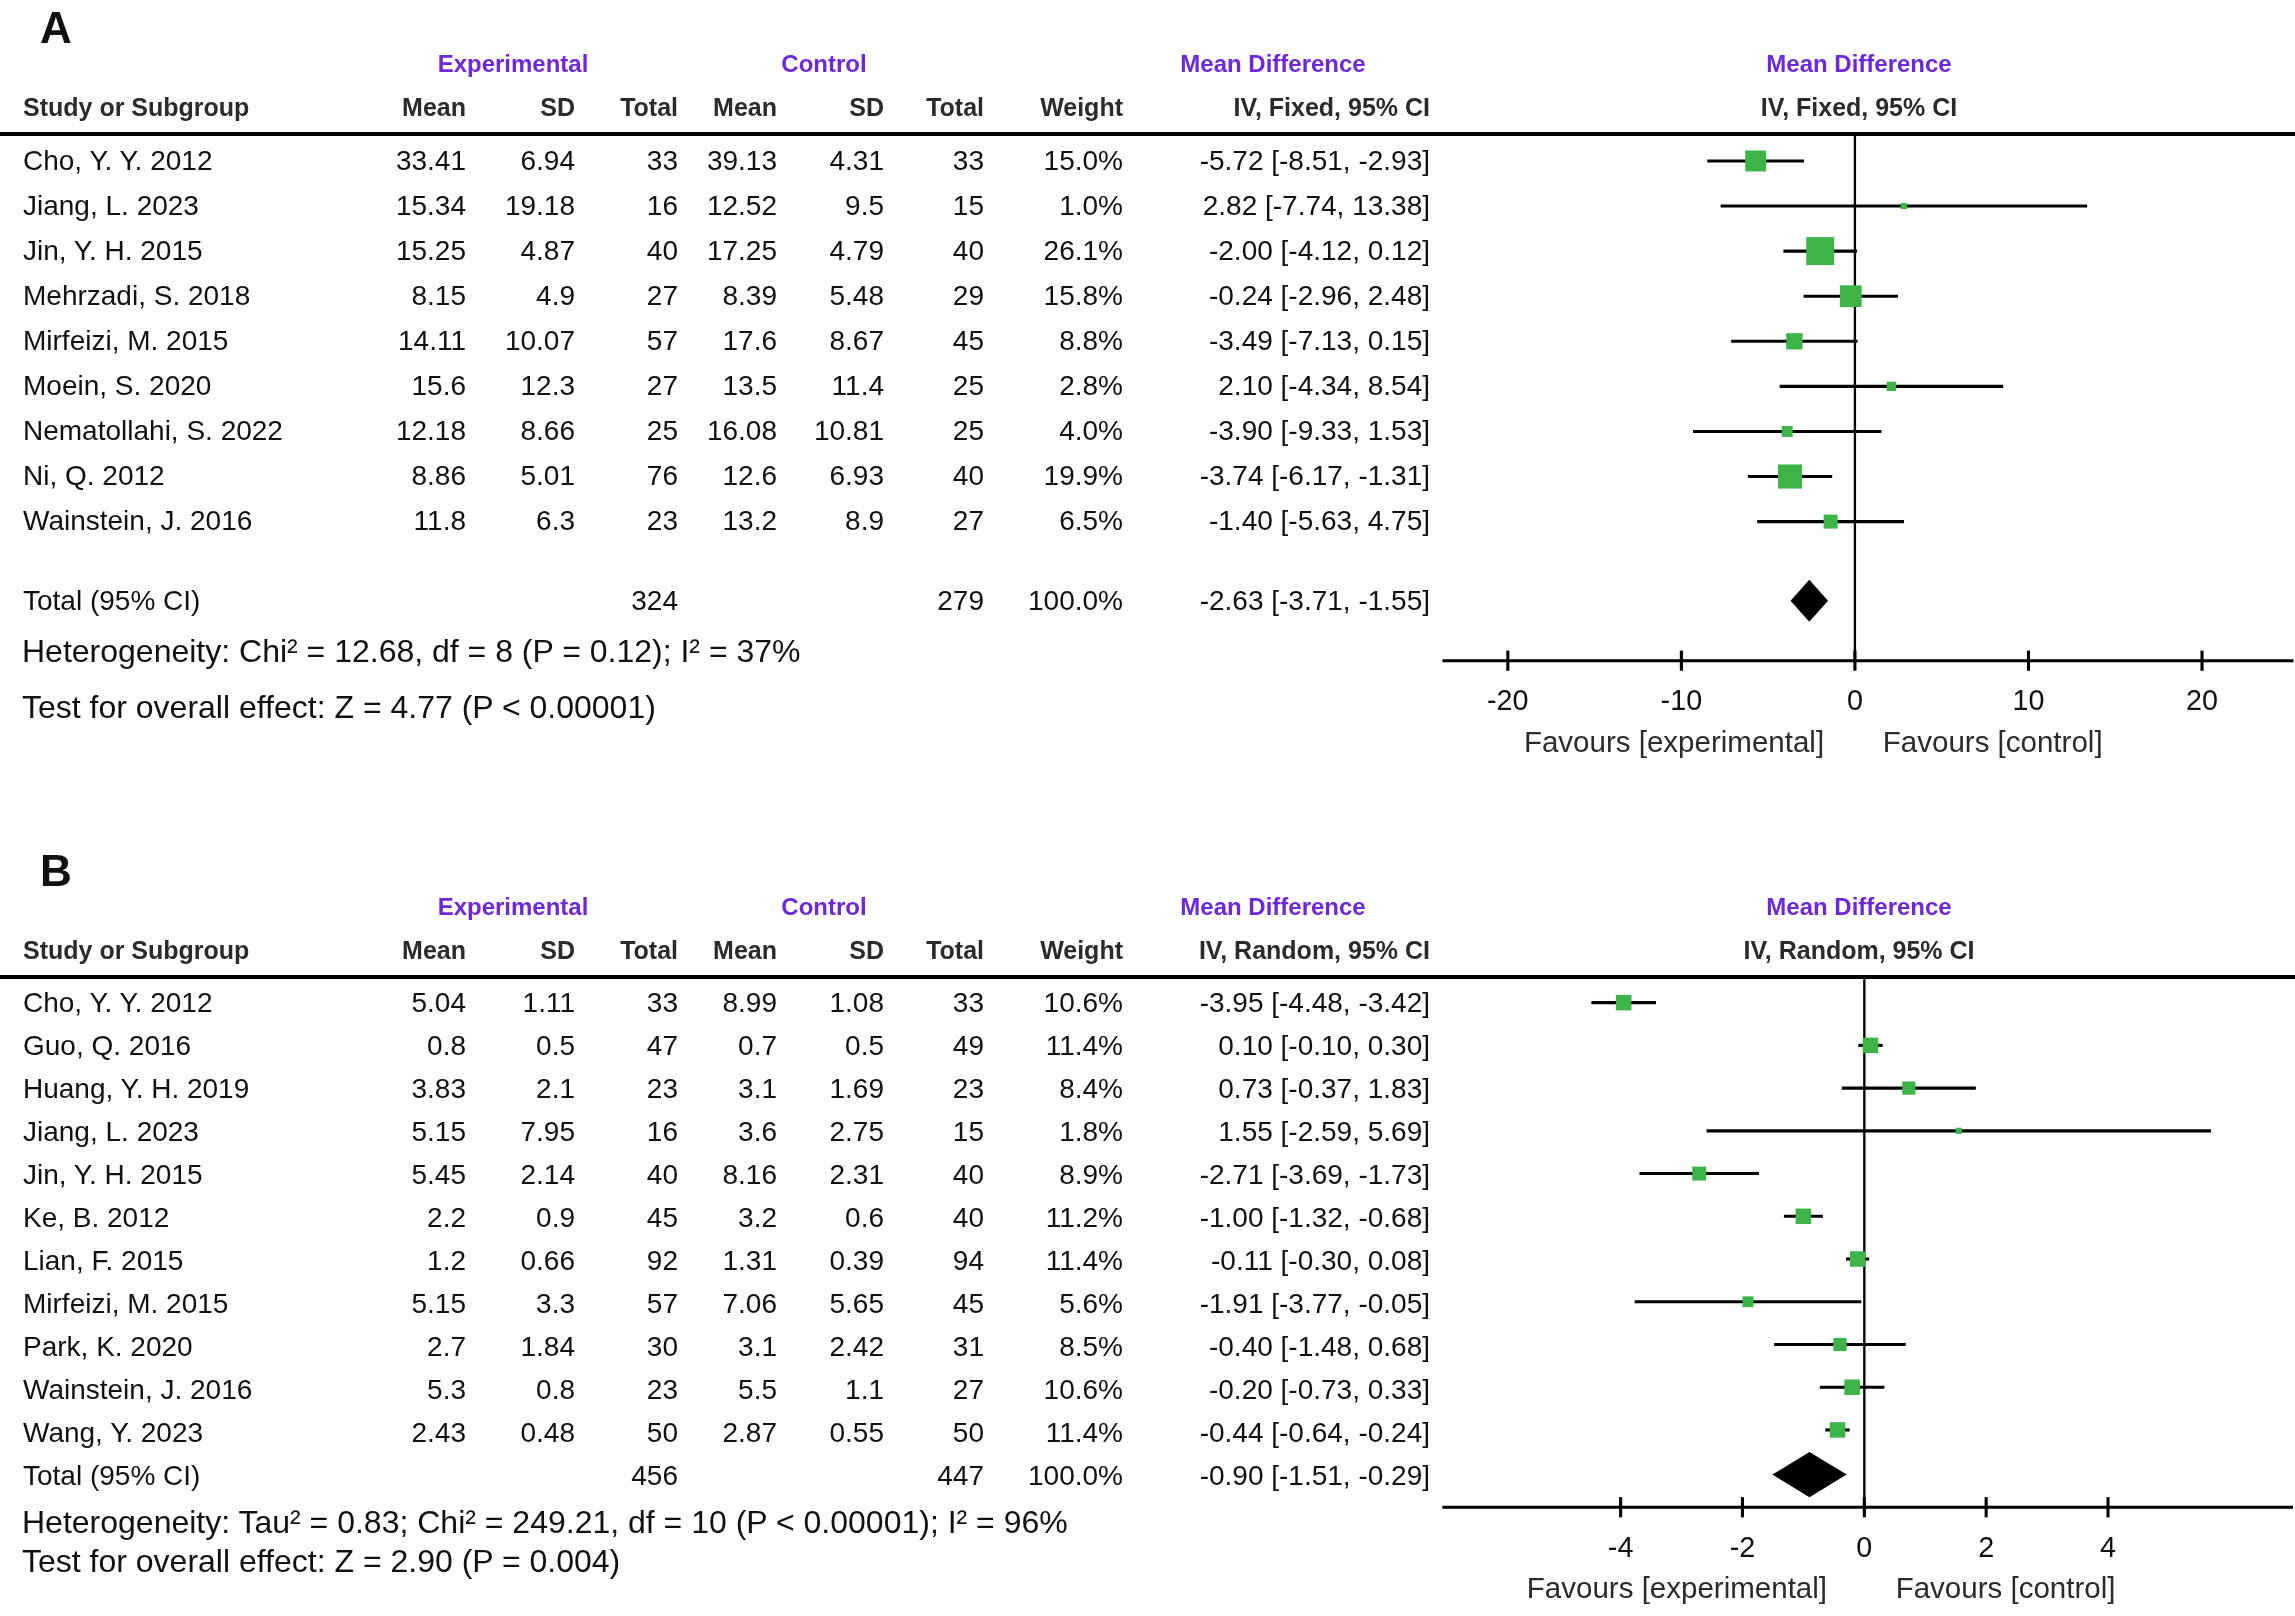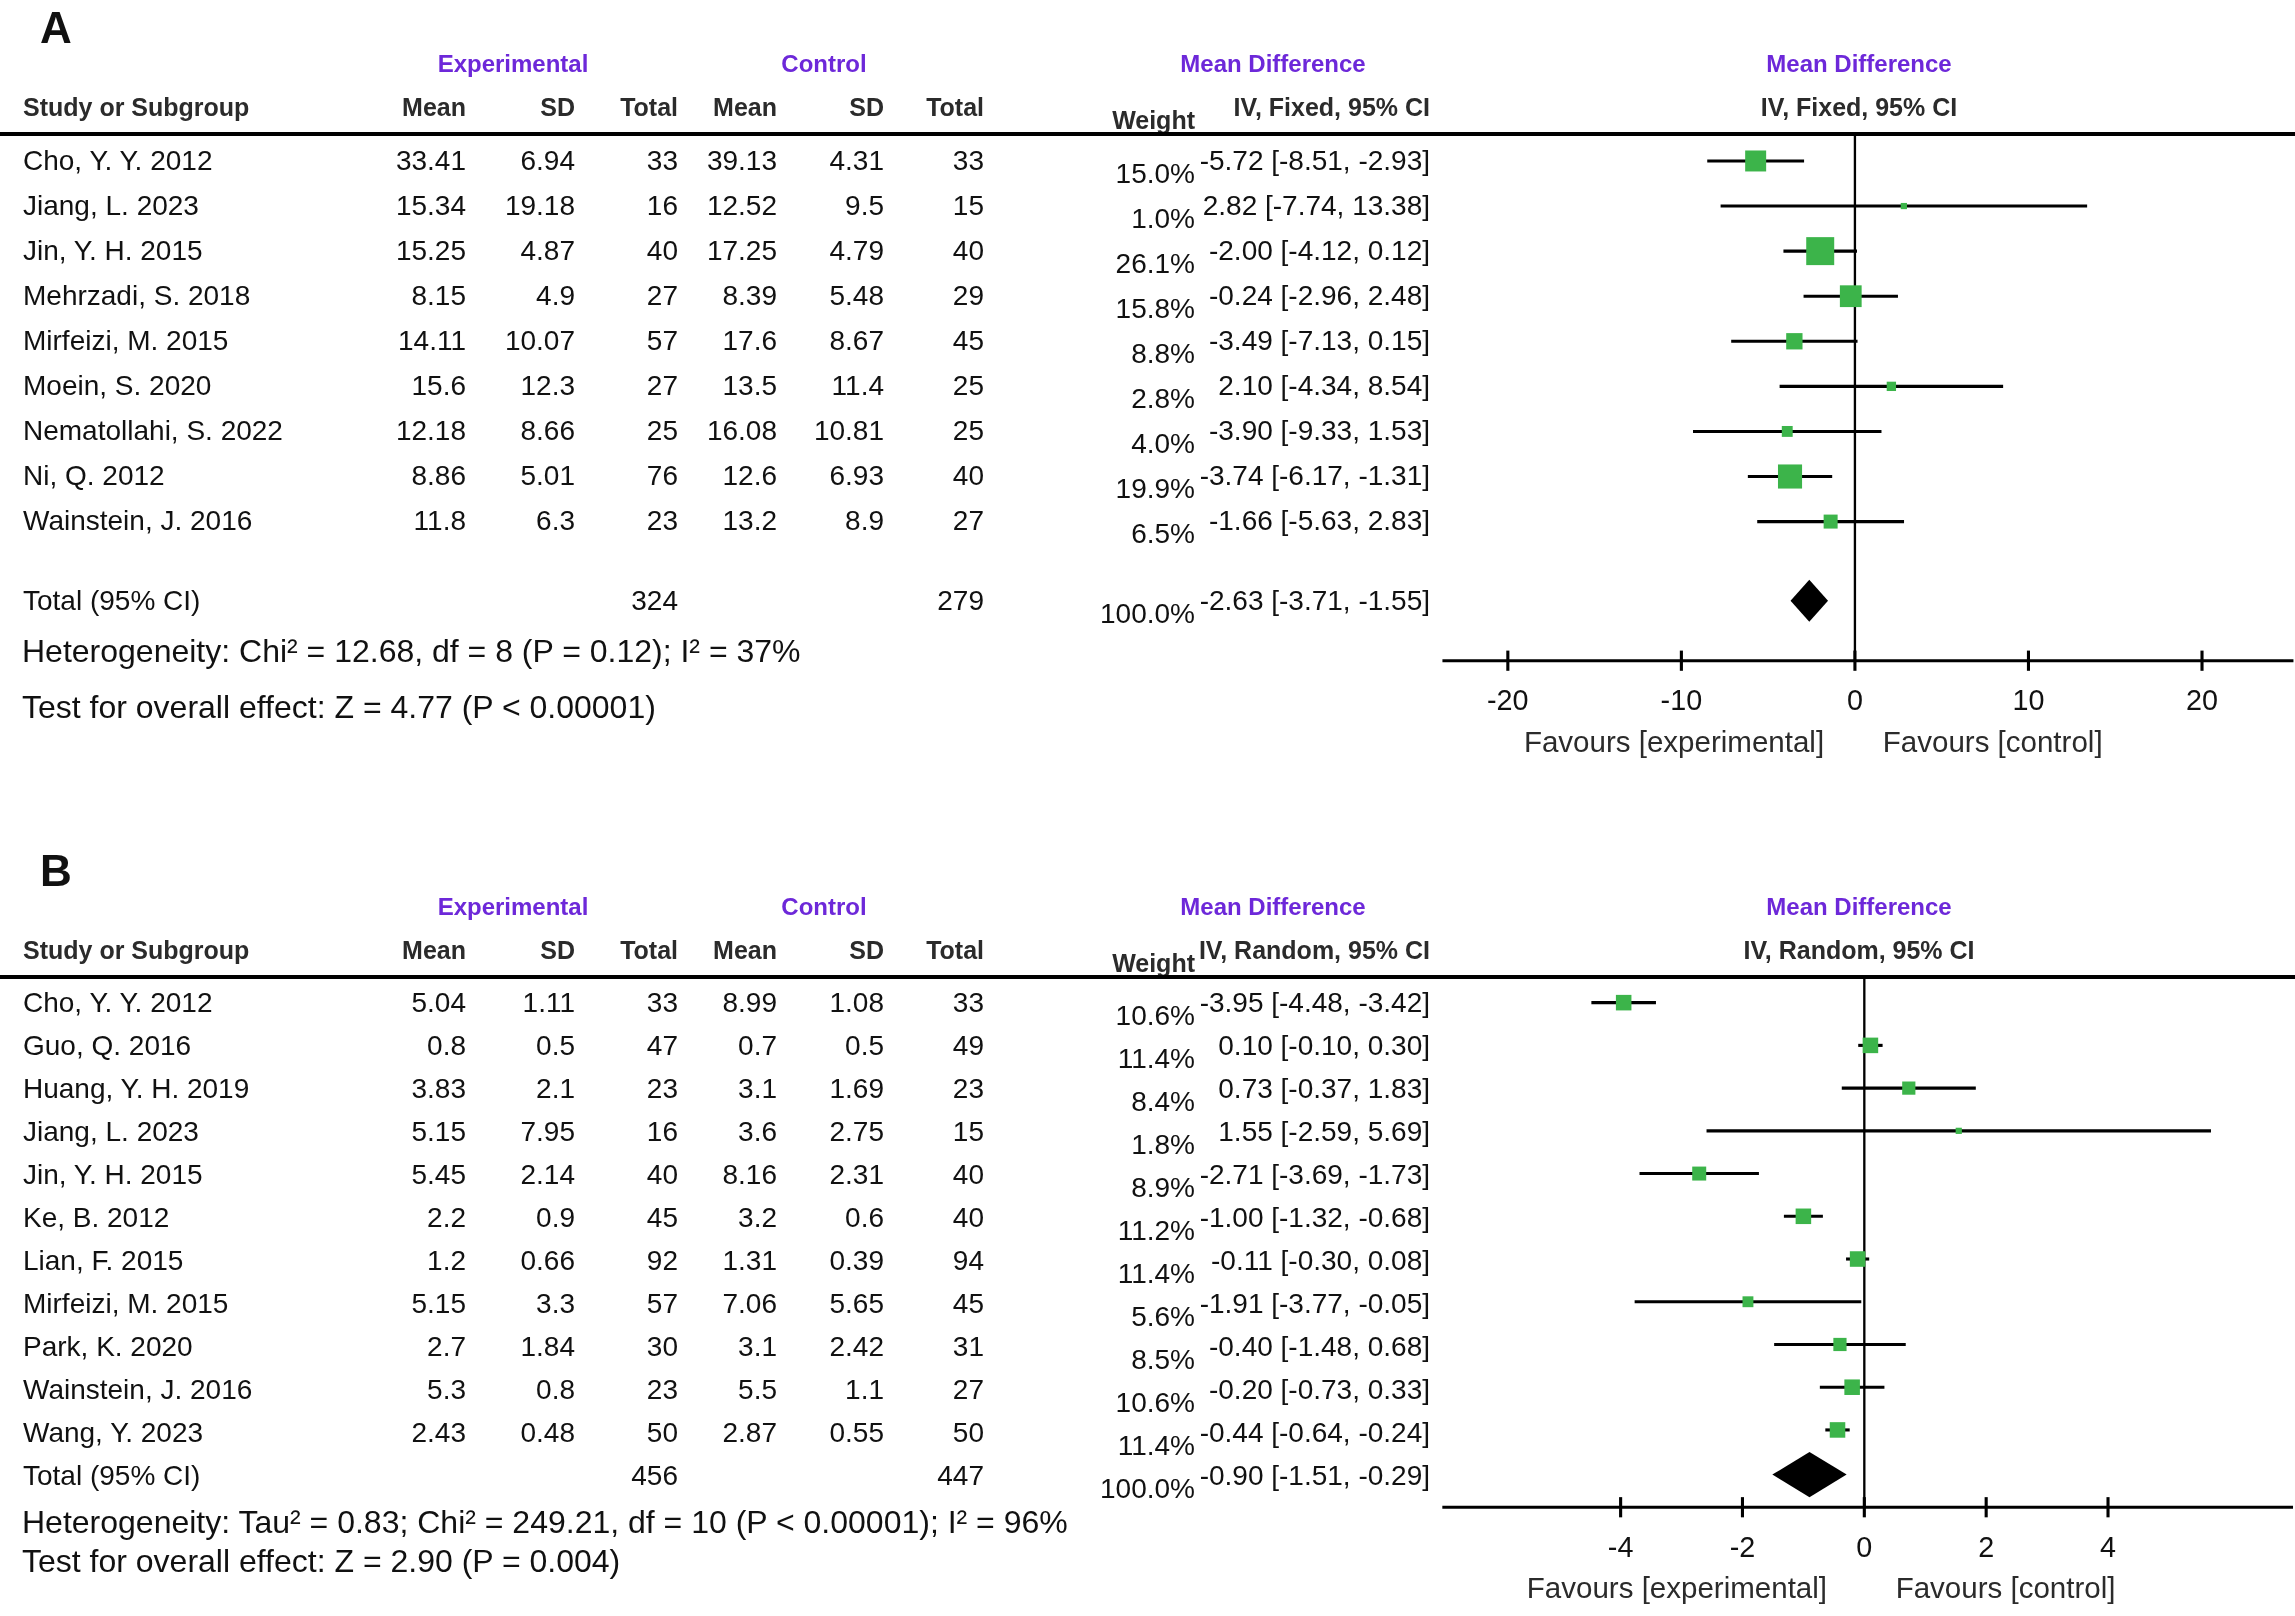--- a/index.html
+++ b/index.html
@@ -18,21 +18,21 @@
   .g-mdtext{left:1273px;}
   .g-mdplot{left:1859px;}
   .chdr{position:absolute;top:93px;font-size:25px;font-weight:bold;white-space:nowrap;color:#2b2b2b;}
   .h-study{left:23px;}
   .col-m1{right:1829px;}
   .col-sd1{right:1720px;}
   .col-t1{right:1617px;}
   .col-m2{right:1518px;}
   .col-sd2{right:1411px;}
   .col-t2{right:1311px;}
-  .col-w{right:1100px;margin-top:13px;}
+  .col-w{right:1172px;}
   .col-ci{right:865px;}
   .h-ciplot{left:1859px;transform:translateX(-50%);}
   .rule{position:absolute;left:0;top:132px;width:2295px;height:3.9px;background:#000;}
   .rows{position:absolute;left:0;top:138px;width:1882px;}
   .row{position:relative;width:2295px;}
   #panelA .row{height:45px;}
   #panelB .row{height:43px;}
   .cell{position:absolute;top:50%;transform:translateY(-50%);font-size:28px;white-space:nowrap;color:#111;}
   .cell.left{left:23px;}
   .total-row{position:absolute;left:0;width:2295px;}
@@ -159,21 +159,21 @@
       </div>
       <div class="row">
         <div class="cell left">Wainstein, J. 2016</div>
         <div class="cell col-m1">11.8</div>
         <div class="cell col-sd1">6.3</div>
         <div class="cell col-t1">23</div>
         <div class="cell col-m2">13.2</div>
         <div class="cell col-sd2">8.9</div>
         <div class="cell col-t2">27</div>
         <div class="cell col-w">6.5%</div>
-        <div class="cell col-ci">-1.66 [-5.63, 2.83]</div>
+        <div class="cell col-ci">-1.40 [-5.63, 4.75]</div>
       </div>
     </div>
 
   <div class="total-row" id="totalA">
     <div class="cell left">Total (95% CI)</div>
     <div class="cell col-t1">324</div>
     <div class="cell col-t2">279</div>
     <div class="cell col-w">100.0%</div>
     <div class="cell col-ci">-2.63 [-3.71, -1.55]</div>
   </div>

